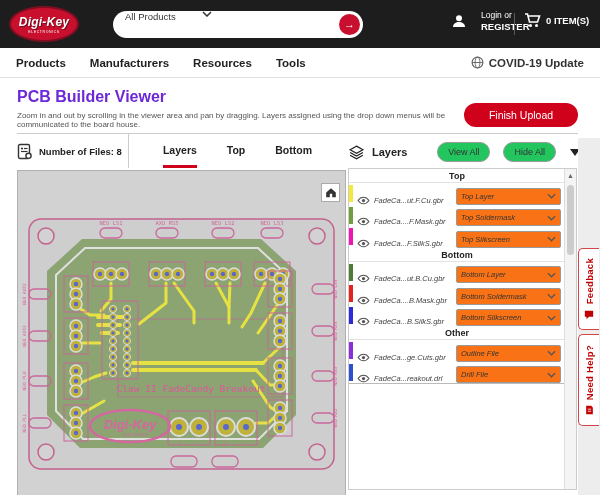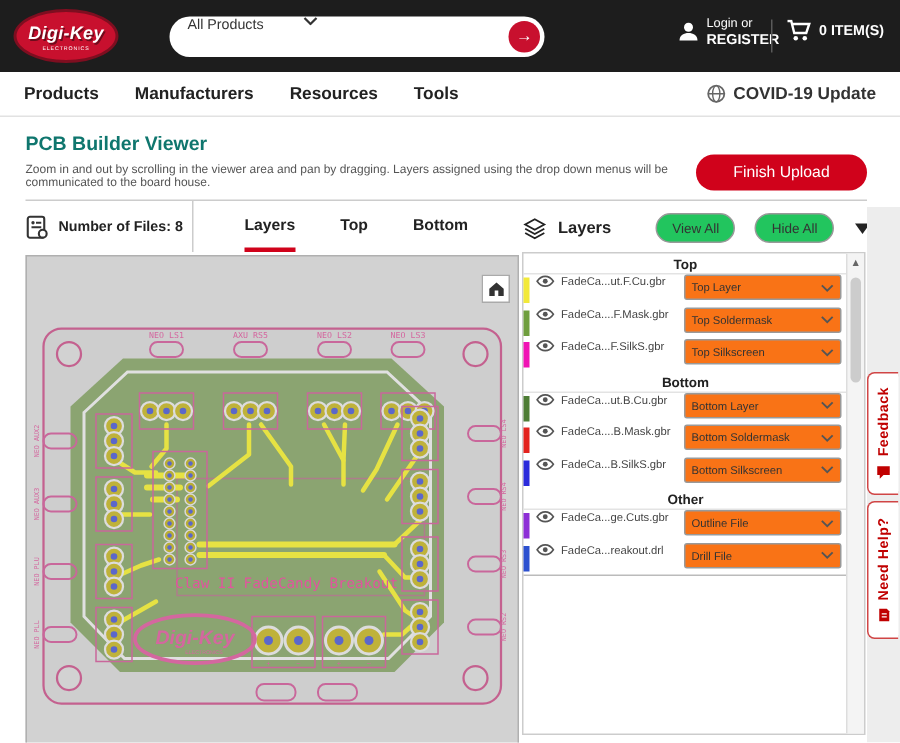--- a/index.html
+++ b/index.html
@@ -8,34 +8,34 @@
 
   
   .topbar { position:absolute; left:0; top:0; width:600px; height:48px; background:#1d1d1d; display:flex; align-items:center; }
   .dk-logo { position:absolute; left:9px; top:6px; width:70px; height:36px; background:#c8102e; border:2px solid #7e0e20; border-radius:50%; display:flex; flex-direction:column; align-items:center; justify-content:center; color:#fff; }
   .dk-logo .dk-main { font-size:12px; font-weight:bold; font-style:italic; letter-spacing:.2px; text-shadow:1px 1px 0 #6d0c1c; }
   .dk-logo .dk-sub { font-size:3.5px; letter-spacing:.6px; margin-top:1px; }
   .search-pill { position:absolute; left:113px; top:11px; width:250px; height:27px; background:#fff; border-radius:14px; display:flex; align-items:flex-start; padding-left:12px; }
   .search-cat { font-size:9.5px; color:#333; }
   .search-chev { margin-left:26px; }
   .search-go { position:absolute; right:3px; top:3px; width:21px; height:21px; border-radius:50%; background:#c8102e; color:#fff; font-size:11px; line-height:21px; text-align:center; }
-  .acct { position:absolute; left:452px; top:10px; display:flex; align-items:center; color:#fff; gap:5px; }
+  .acct { position:absolute; left:452px; top:10px; display:flex; align-items:center; color:#fff; gap:15px; }
   .acct-text { font-size:8.5px; line-height:1.25; }
   .acct-text b { font-size:9.5px; }
   .hdr-div { position:absolute; left:514px; top:13px; width:1px; height:22px; background:#5a5a5a; }
   .cart { position:absolute; left:524px; top:13px; display:flex; align-items:center; gap:5px; color:#fff; font-size:9.5px; font-weight:bold; }
 
   
   .nav { position:absolute; left:0; top:48px; width:600px; height:30px; background:#fff; border-bottom:1px solid #e2e2e2; display:flex; align-items:center; padding:0 16px; gap:24px; }
   .nav-item { font-size:11.5px; font-weight:bold; color:#222; cursor:pointer; }
   .covid { margin-left:auto; display:flex; align-items:center; gap:5px; font-size:11.5px; font-weight:bold; color:#333; }
 
   
   .page-hdr { position:absolute; left:17px; top:88px; }
-  .page-title { font-size:13px; font-weight:bold; color:#0f766e; }
+  .page-title { font-size:16px; font-weight:bold; color:#6d28d9; }
   .page-sub { margin-top:5px; font-size:8px; color:#555; max-width:430px; }
   .finish-btn { position:absolute; left:464px; top:103px; width:114px; height:24px; background:#d0021b; border:none; border-radius:13px; color:#fff; font-weight:normal; font-size:10.5px; font-family:inherit; cursor:pointer; }
   .hr1 { position:absolute; left:17px; top:133px; width:561px; height:1px; background:#ccc; }
 
   
   .toolbar { position:absolute; left:17px; top:134px; width:329px; height:34px; display:flex; }
   .files { display:flex; align-items:center; gap:6px; width:112px; border-right:1px solid #ccc; }
   .files-label { font-size:9.5px; font-weight:bold; color:#222;text-align:center; }
   .tabs { flex:1; display:flex; justify-content:center; gap:30px; }
   .tab { font-size:10.5px; font-weight:bold; color:#222; height:34px; line-height:32px; cursor:pointer; }
@@ -44,21 +44,21 @@
   
   .panel-hdr { position:absolute; left:348px; top:138px; width:232px; height:28px; display:flex; align-items:center; gap:7px; }
   .panel-title { font-size:11px; font-weight:bold; color:#222; }
   .pill { margin-left:auto; height:20px; padding:0 10px; border:1px solid #999; border-radius:11px; background:#22c55e; font-size:9px; color:#333; font-family:inherit; cursor:pointer; }
   .pill + .pill { margin-left:6px; }
   .collapse { margin-left:7px; width:0; height:0; border-left:5px solid transparent; border-right:5px solid transparent; border-top:7px solid #222; cursor:pointer; }
 
   .panel { position:absolute; left:348px; top:168px; width:229px; height:322px; border:1px solid #ccc; background:#fff; }
   .panel-list { position:absolute; left:0; top:0; width:216px; border-bottom:1px solid #bbb; }
   .sec-hdr { height:14px; line-height:14px; text-align:center; font-size:9px; font-weight:bold; color:#222; border-bottom:1px solid #e3e3e3; }
-  .lrow { height:21.5px; display:flex; align-items:flex-start; position:relative; padding-left:8px; }
+  .lrow { height:21.5px; display:flex; align-items:flex-end; position:relative; padding-left:8px;font-style:italic; }
   .swatch { position:absolute; left:0; top:2px; width:4px; height:17px; }
   .eye { display:flex; align-items:center; margin-right:4px; cursor:pointer; }
   .fname { font-size:7.5px; color:#444; flex:1; white-space:nowrap; overflow:hidden; }
   .lsel { width:105px; height:17px; margin-right:4px; border:1px solid #999; border-radius:2px; background:#f97316; display:flex; align-items:center; padding:0 4px; font-size:7.5px; color:#333; cursor:pointer; }
   .lsel .seltxt { flex:1; white-space:nowrap; overflow:hidden; }
   .scroll { position:absolute; right:0; top:0; width:12px; height:320px; background:#f4f4f4; border-left:1px solid #ddd; }
   .scroll .up { display:block; text-align:center; font-size:7px; color:#666; padding-top:3px; cursor:pointer; }
   .scroll .thumb { position:absolute; left:2px; top:16px; width:7px; height:70px; background:#ccc; border-radius:4px; }
 
   

